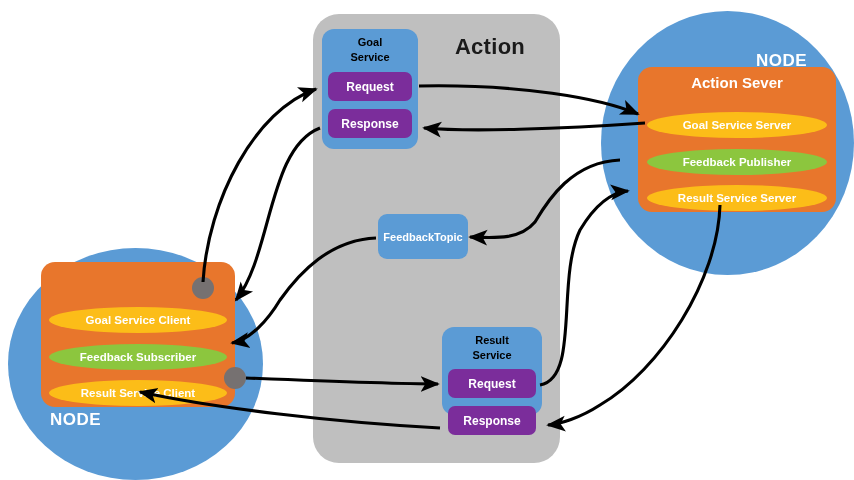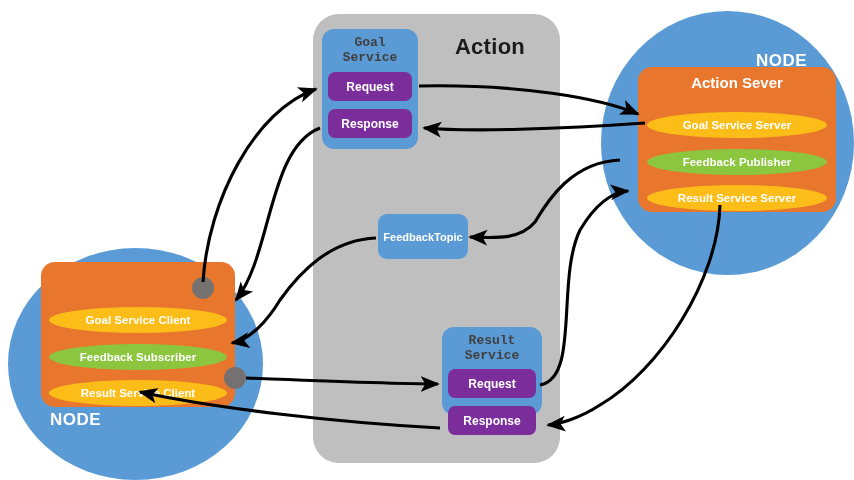--- a/index.html
+++ b/index.html
@@ -103,25 +103,24 @@
     border-radius: 12px;
   }
   .svc-goal   { left: 322px; top: 29px;  width: 96px;  height: 120px; }
   .svc-result { left: 442px; top: 327px; width: 100px; height: 88px; }
 
   .svc-title {
     position: absolute;
     width: 100%;
     text-align: center;
     top: 6px;
-    font-size: 13px;
-    font-weight: bold;
-    color: #404040;
+    font-size: 11px;
+    font-weight: bold;
+    color: #000000;
     line-height: 15px;
-    font-family: Liberation Mono, monospace;
   }
   .purple-box {
     position: absolute;
     background: #7b2d9b;
     border-radius: 7px;
     display: flex;
     align-items: center;
     justify-content: center;
     font-size: 12px;
     font-weight: bold;

